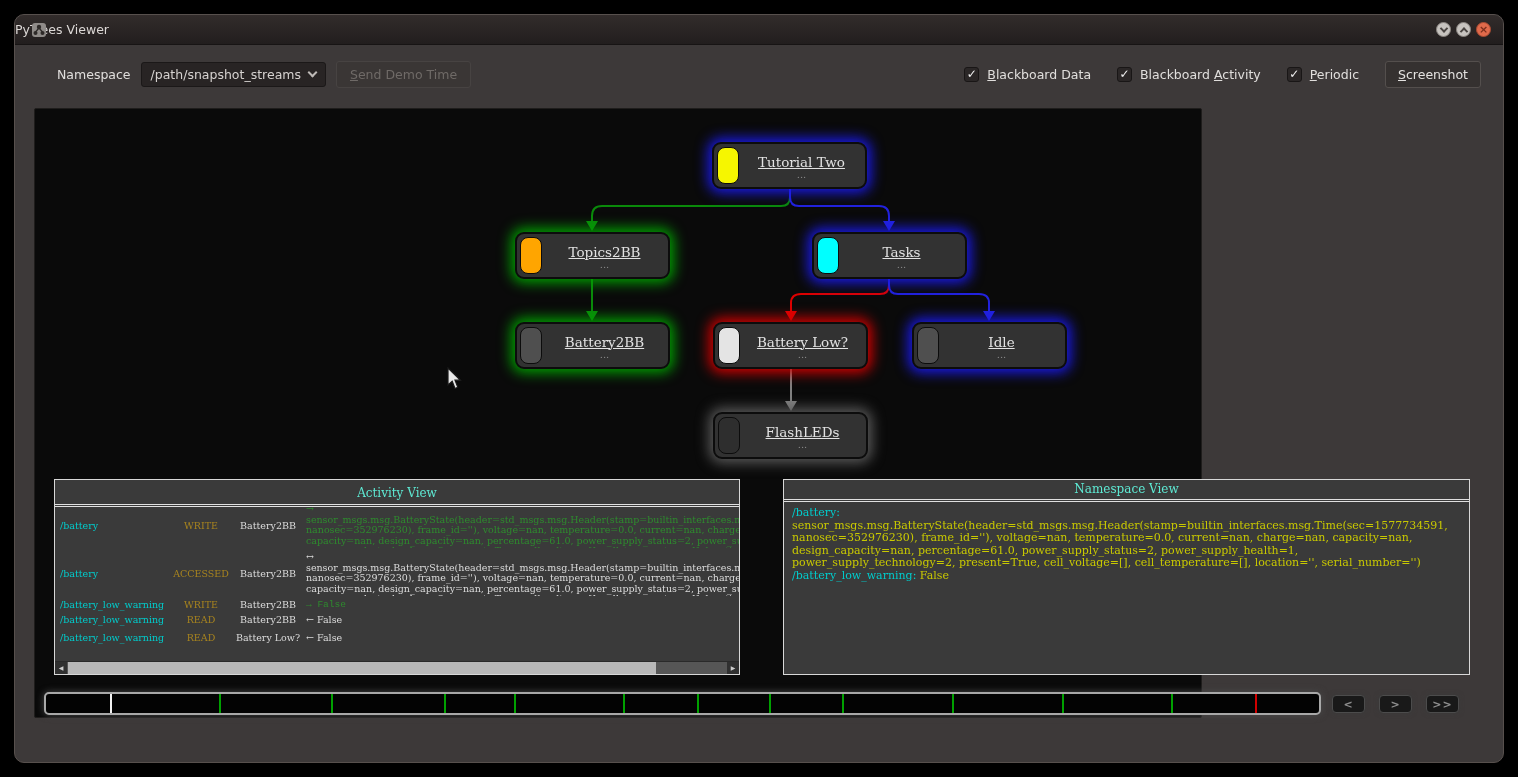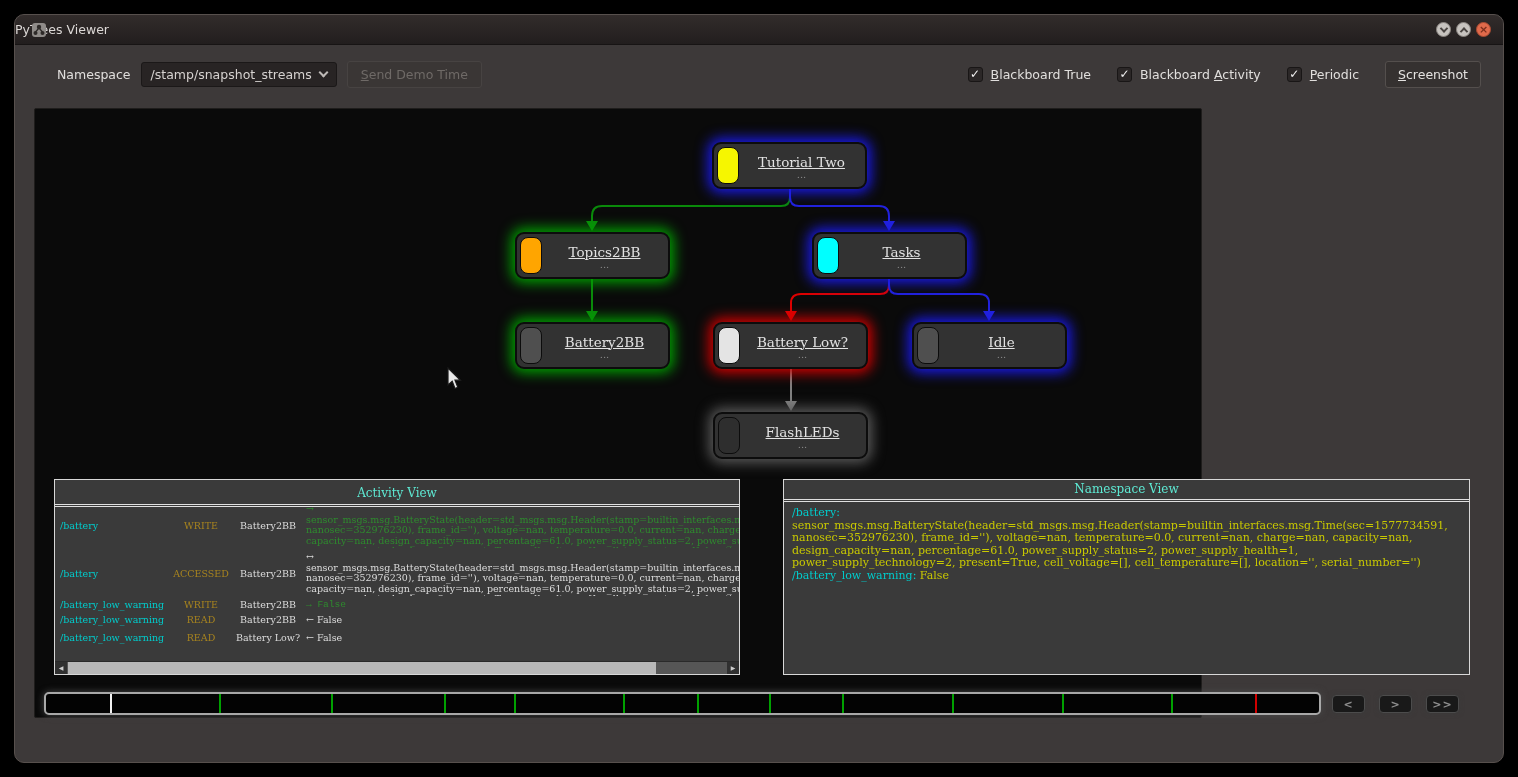--- a/index.html
+++ b/index.html
@@ -125,31 +125,31 @@
         </div>
       <div class="wc-btn close">
           <span>×</span>
         </div>
     </div>
   </div>
 
   <div class="toolbar">
     <span>Namespace</span>
     <div class="ns-select">
-      <span>/stamp/snapshot_streams</span>
+      <span>/path/snapshot_streams</span>
       <div class="ns-chev"></div>
     </div>
     <div class="btn-disabled">
       <span><span class="accel">S</span><span>end Demo Time</span></span>
     </div>
 
     <div class="tb-right">
       <div class="cb-group">
         <div class="cb-box">✓</div>
-        <span><span></span><span class="accel">B</span><span>lackboard True</span></span>
+        <span><span></span><span class="accel">B</span><span>lackboard Data</span></span>
       </div>
       <div class="cb-group">
         <div class="cb-box">✓</div>
         <span><span>Blackboard </span><span class="accel">A</span><span>ctivity</span></span>
       </div>
       <div class="cb-group">
         <div class="cb-box">✓</div>
         <span><span></span><span class="accel">P</span><span>eriodic</span></span>
       </div>
       <div class="btn">

